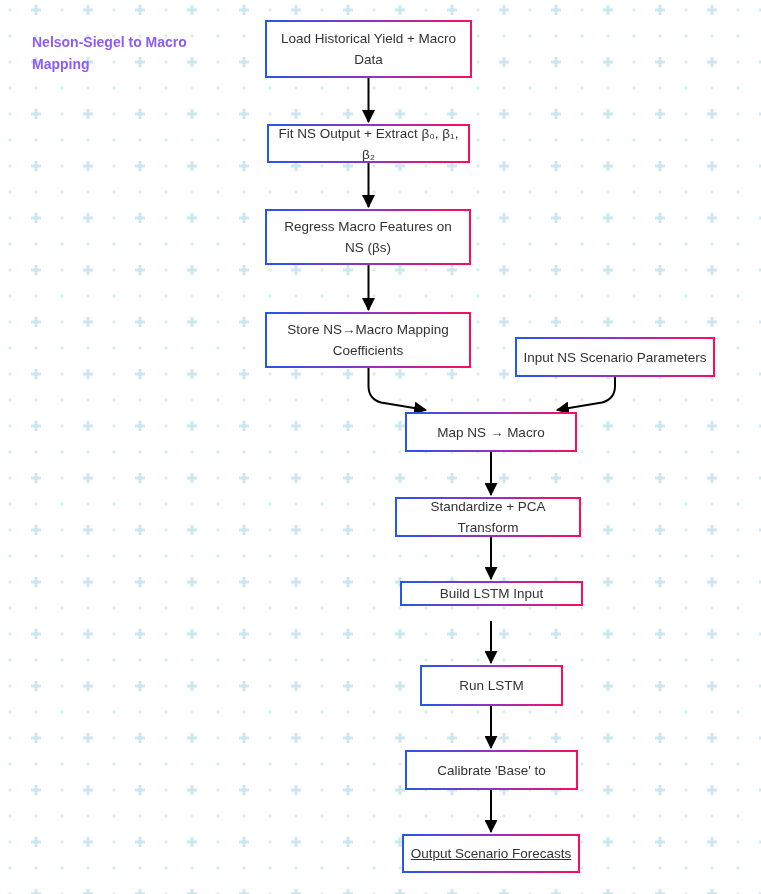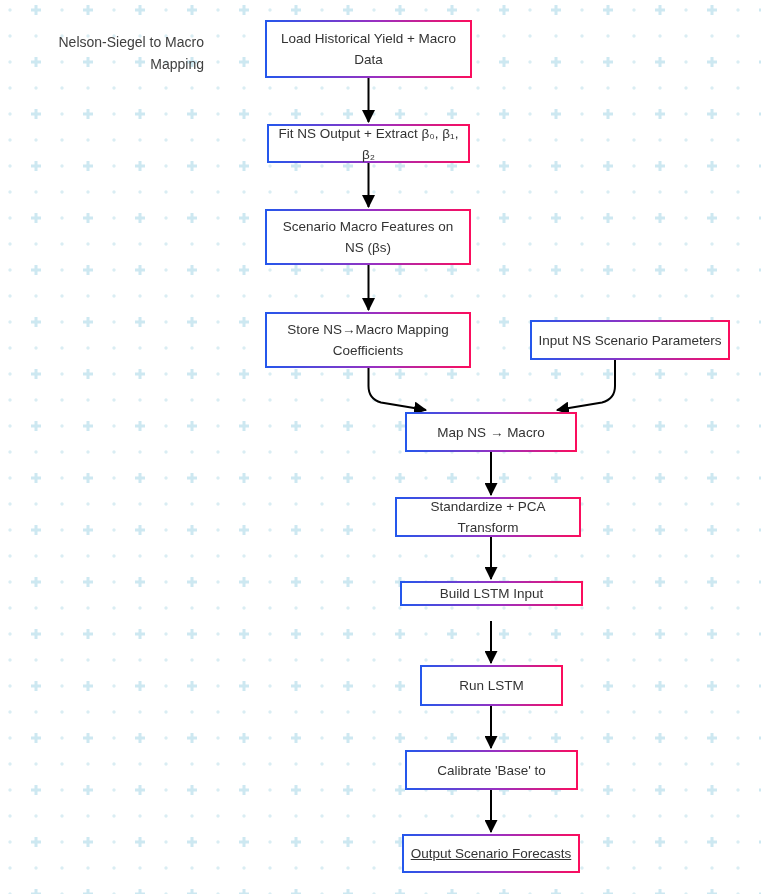--- a/index.html
+++ b/index.html
@@ -20,22 +20,22 @@
   }
   svg.bg-layer{position:absolute;left:0;top:0;z-index:0;}
   .pdot{fill:var(--pattern-dot);}
   .pplus{fill:var(--pattern-plus);}
   svg.arrow-layer{position:absolute;left:0;top:0;z-index:1;}
   .flow-line{stroke:var(--arrow);stroke-width:2;fill:none;}
   .arrowhead{fill:var(--arrow);}
   .diagram-title{
     position:absolute;z-index:2;
     left:32px;top:31px;width:172px;
-    text-align:right;font-weight:normal;font-size:14px;line-height:22px;
-    color:#404040;white-space:pre-line;
+    text-align:left;font-weight:bold;font-size:14px;line-height:22px;
+    color:#8b5cf6;white-space:pre-line;
   }
   .node{
     position:absolute;z-index:2;box-sizing:border-box;
     display:flex;align-items:center;justify-content:center;
     text-align:center;white-space:pre-line;
     background:var(--node-fill);
     border:2px solid;
     border-image:linear-gradient(90deg,var(--border-gradient-start),var(--border-gradient-mid) 55%,var(--border-gradient-end)) 1;
     font-size:13.5px;line-height:21px;color:var(--text);
     padding:2px 6px;
@@ -75,27 +75,27 @@
 </svg>
 
 <div class="diagram-title">Nelson-Siegel to Macro
 Mapping</div>
 
 <div class="node" style="left:265px;top:20px;width:207px;height:58px;">Load Historical Yield + Macro
 Data</div>
 
 <div class="node" style="left:267px;top:124px;width:203px;height:39px;">Fit NS Output + Extract β₀, β₁, β₂</div>
 
-<div class="node" style="left:265px;top:209px;width:206px;height:56px;">Scenario Macro Features on
+<div class="node" style="left:265px;top:209px;width:206px;height:56px;">Regress Macro Features on
 NS (βs)</div>
 
 <div class="node" style="left:265px;top:312px;width:206px;height:56px;">Store NS→Macro Mapping
 Coefficients</div>
 
-<div class="node" style="left:515px;top:320px;width:200px;height:40px;margin-left:15px;">Input NS Scenario Parameters</div>
+<div class="node" style="left:515px;top:337px;width:200px;height:40px;">Input NS Scenario Parameters</div>
 
 <div class="node" style="left:405px;top:412px;width:172px;height:40px;">Map NS → Macro</div>
 
 <div class="node" style="left:395px;top:497px;width:186px;height:40px;">Standardize + PCA Transform</div>
 
 <div class="node" style="left:400px;top:581px;width:183px;height:25px;">Build LSTM Input</div>
 
 <div class="node" style="left:420px;top:665px;width:143px;height:41px;">Run LSTM</div>
 
 <div class="node" style="left:405px;top:750px;width:173px;height:40px;">Calibrate 'Base' to</div>

